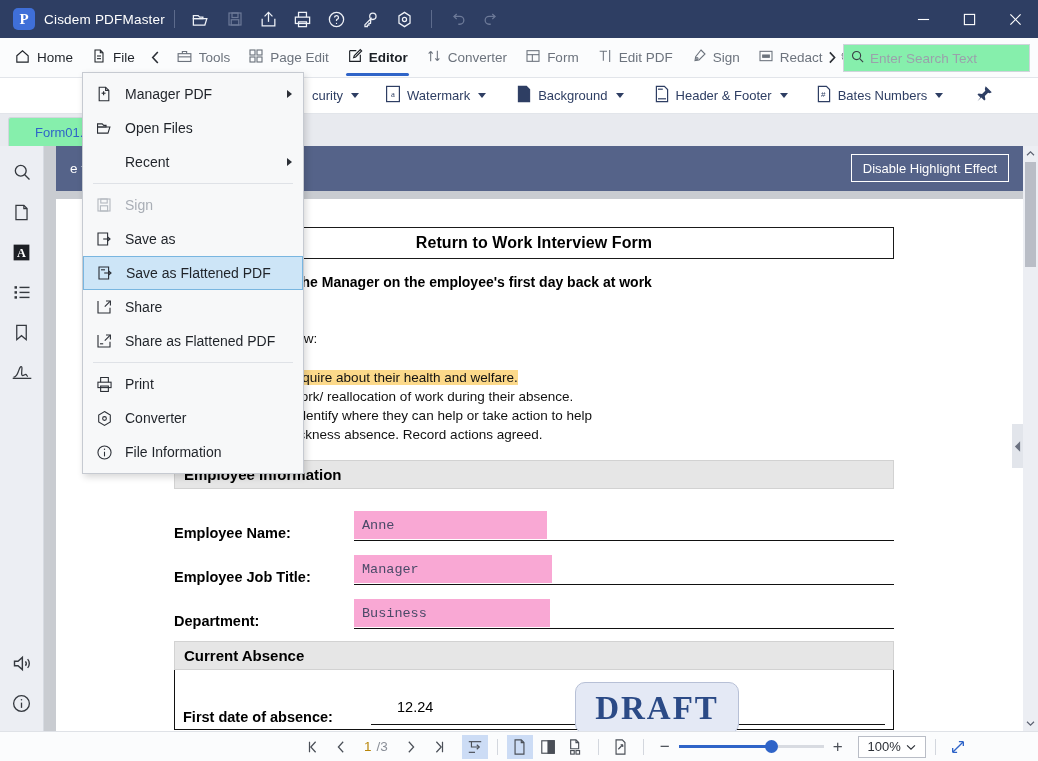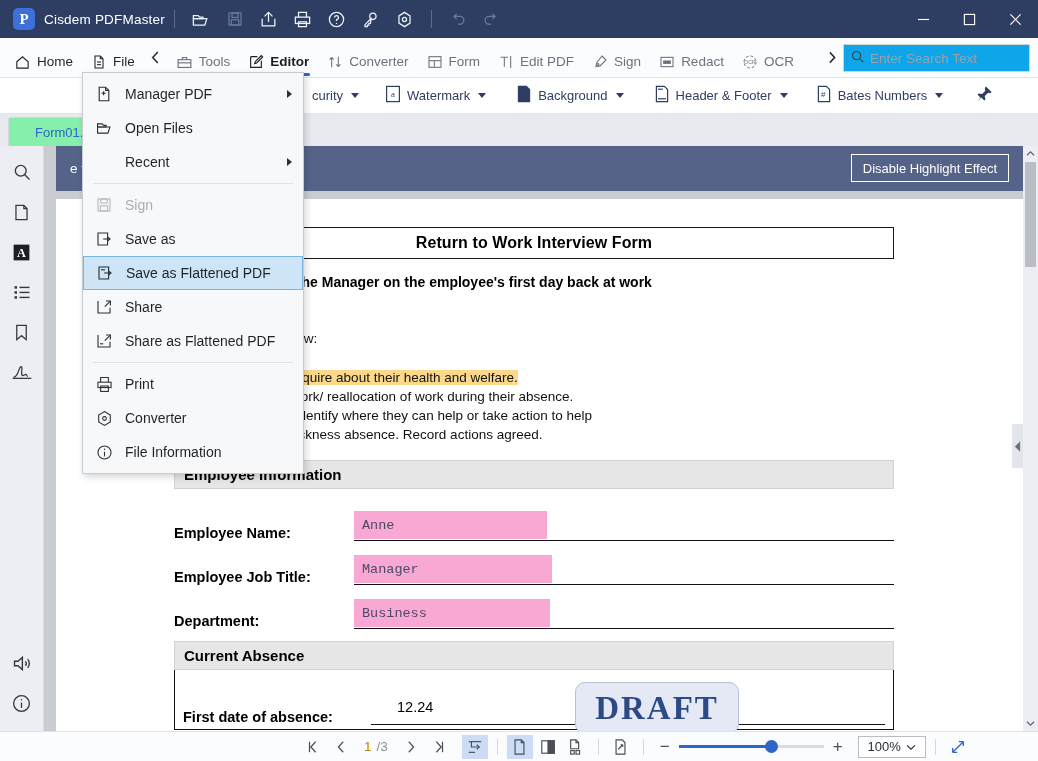--- a/index.html
+++ b/index.html
@@ -36,34 +36,34 @@
     color: #ffffff;
   }
 
   
   .maintool {
     position: absolute; left: 0; top: 38px; width: 1038px; height: 40px;
     background: #fbfcfd; border-bottom: 1px solid #e2e5ea;
     display: flex; align-items: center;
   }
   .mt-item {
-    display: flex; gap: 6px; height: 40px;
-    padding: 16px 9px; color: #6c737d; font-size: 13.5px; position: relative;
+    display: flex; align-items: center; gap: 6px; height: 40px;
+    padding: 0 9px; color: #6c737d; font-size: 13.5px; position: relative;
     white-space: nowrap;
   }
   .mt-item.dark { color: #1f2329; }
   .mt-item.active { color: #1b1f25; font-weight: bold; }
   .mt-item.active::after {
     content: ""; position: absolute; left: 8px; right: 8px; bottom: 2px;
     height: 2.5px; background: #2f64c8; border-radius: 2px;
   }
   .mt-chevron { color: #2b2f36; padding: 0 5px; display: flex; align-items: center; }
   .search-box {
     position: absolute; right: 8px; top: 6px; width: 187px; height: 28px;
-    border: 1px solid #cfd4db; background: #0ea5e9;
+    border: 1px solid #cfd4db; background: #86efac;
     display: flex; align-items: center; gap: 5px; padding: 0 6px;
   }
   .search-box input {
     border: 0; outline: 0; font-size: 13.5px; color: #1f2329; width: 100%;
     font-family: "Liberation Sans", sans-serif; background: transparent;
   }
   .search-box input::placeholder { color: #9aa1ab; }
   .search-arrow { position: absolute; right: 200px; top: 12px; color: #2b2f36; }
 
   
@@ -345,20 +345,31 @@
     </div>
     <div class="mt-item">
       <span>
         <svg width="17" height="17" viewBox="0 0 24 24" fill="none" stroke="currentColor" stroke-width="1.6">
             <rect x="3" y="8" width="18" height="11"></rect>
             <path d="M9 8V5h6v3"></path>
             <line x1="3" y1="12.5" x2="21" y2="12.5"></line>
           </svg>
       </span>
       <span>Tools</span>
+    </div>
+    <div class="mt-item">
+      <span>
+        <svg width="16" height="16" viewBox="0 0 24 24" fill="none" stroke="currentColor" stroke-width="1.7">
+            <rect x="3" y="3" width="7.5" height="7.5"></rect>
+            <rect x="13.5" y="3" width="7.5" height="7.5"></rect>
+            <rect x="3" y="13.5" width="7.5" height="7.5"></rect>
+            <rect x="13.5" y="13.5" width="7.5" height="7.5"></rect>
+          </svg>
+      </span>
+      <span>Page Edit</span>
     </div>
     <div class="mt-item active">
       <span>
         <svg width="16" height="16" viewBox="0 0 24 24" fill="none" stroke="currentColor" stroke-width="1.7">
             <path d="M4 4h10M4 4v16h16V10"></path>
             <path d="M20 2.5l2 2-9 9-3 1 1-3z"></path>
           </svg>
       </span>
       <span>Editor</span>
     </div>

